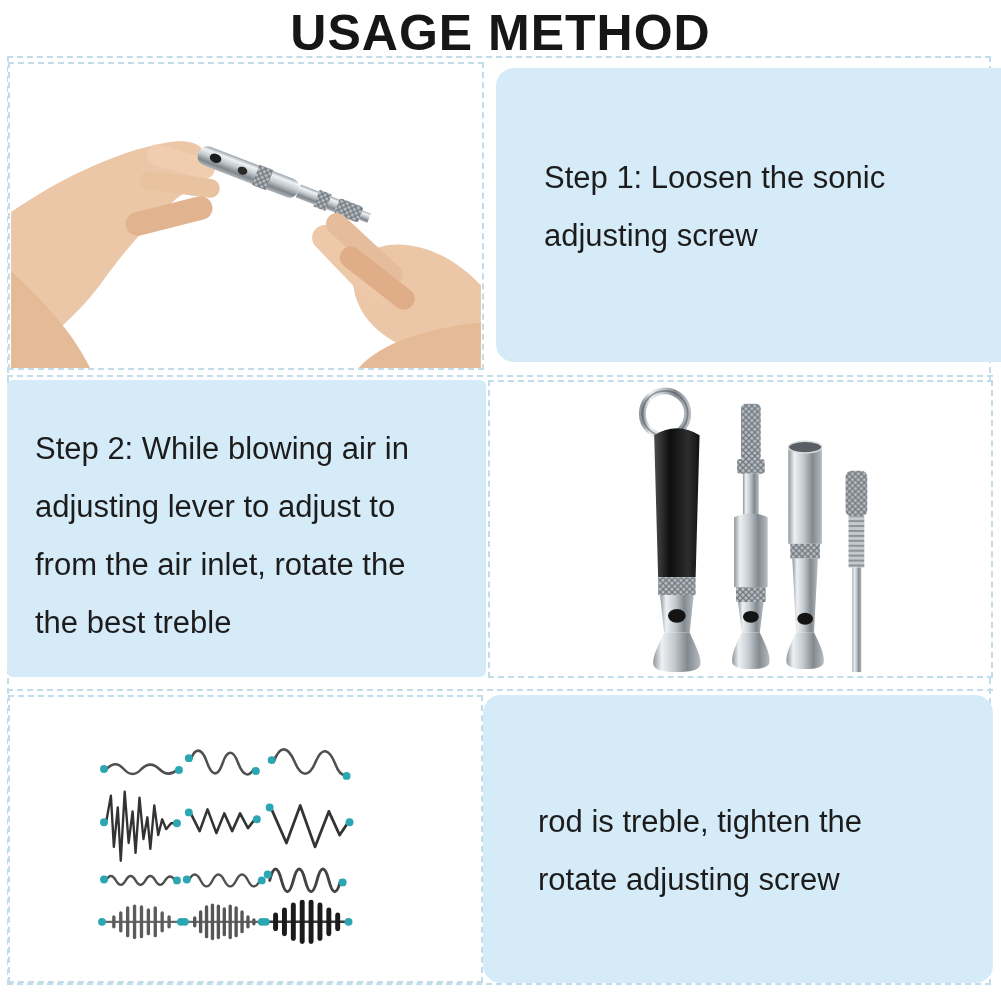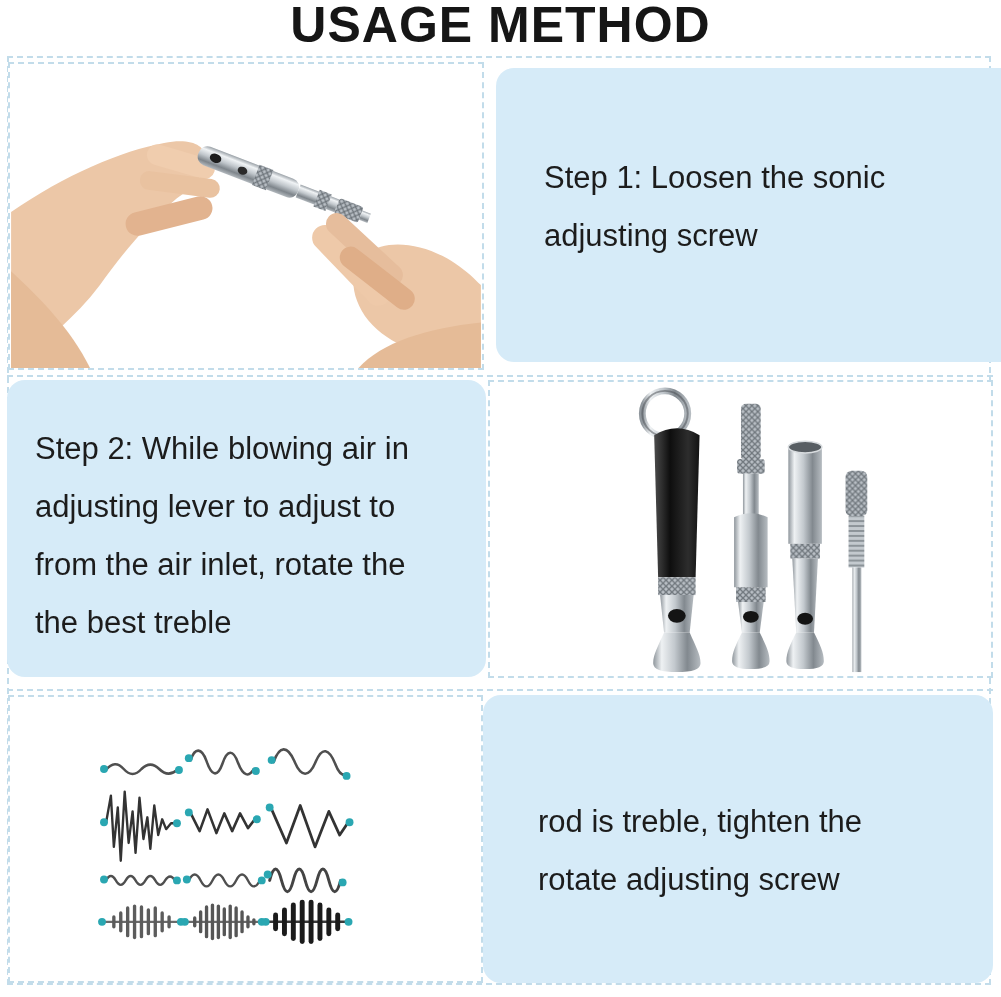--- a/index.html
+++ b/index.html
@@ -8,21 +8,21 @@
     font-family:"Liberation Sans",sans-serif;
     -webkit-font-smoothing:antialiased;
   }
   :root{
     --panel-blue:#d6ebf8;
     --dash:#c2dcea;
     --ink:#1c1c1c;
   }
   .title-row{
     position:absolute;top:0;left:0;width:1001px;height:58px;
-    display:flex;align-items:flex-start;justify-content:center;
+    display:flex;align-items:flex-end;justify-content:center;
   }
   .title-row h1{
     margin:0;font-size:50px;font-weight:bold;letter-spacing:1px;
     color:#161616;line-height:1;
   }
   
   .frame{
     position:absolute;left:7px;top:56px;width:984px;height:929px;
     border:2px dashed var(--dash);box-sizing:border-box;z-index:0;
   }
@@ -32,21 +32,21 @@
   
   .panel{
     position:absolute;background:var(--panel-blue);border-radius:18px;
     box-sizing:border-box;display:flex;flex-direction:column;justify-content:center;
     z-index:2;
   }
   .panel .line{
     font-size:31px;line-height:58px;color:var(--ink);white-space:nowrap;
   }
   .p1{left:496px;top:68px;width:553px;height:294px;padding-left:48px;padding-bottom:16px;}
-  .p2{left:7px;top:380px;width:479px;height:297px;padding-left:28px;padding-top:14px;}
+  .p2{left:7px;top:380px;width:479px;height:297px;padding-left:28px;padding-top:14px;border-radius:6px;}
   .p3{left:483px;top:695px;width:510px;height:288px;padding-left:55px;padding-top:24px;}
   
   .photo{
     position:absolute;background:#ffffff;border:2px dashed var(--dash);
     box-sizing:border-box;z-index:1;overflow:hidden;
   }
   .ph1{left:8px;top:62px;width:476px;height:308px;}
   .ph2{left:488px;top:380px;width:505px;height:298px;}
   .ph3{left:8px;top:695px;width:475px;height:288px;}
   .photo svg{display:block;width:100%;height:100%;}

